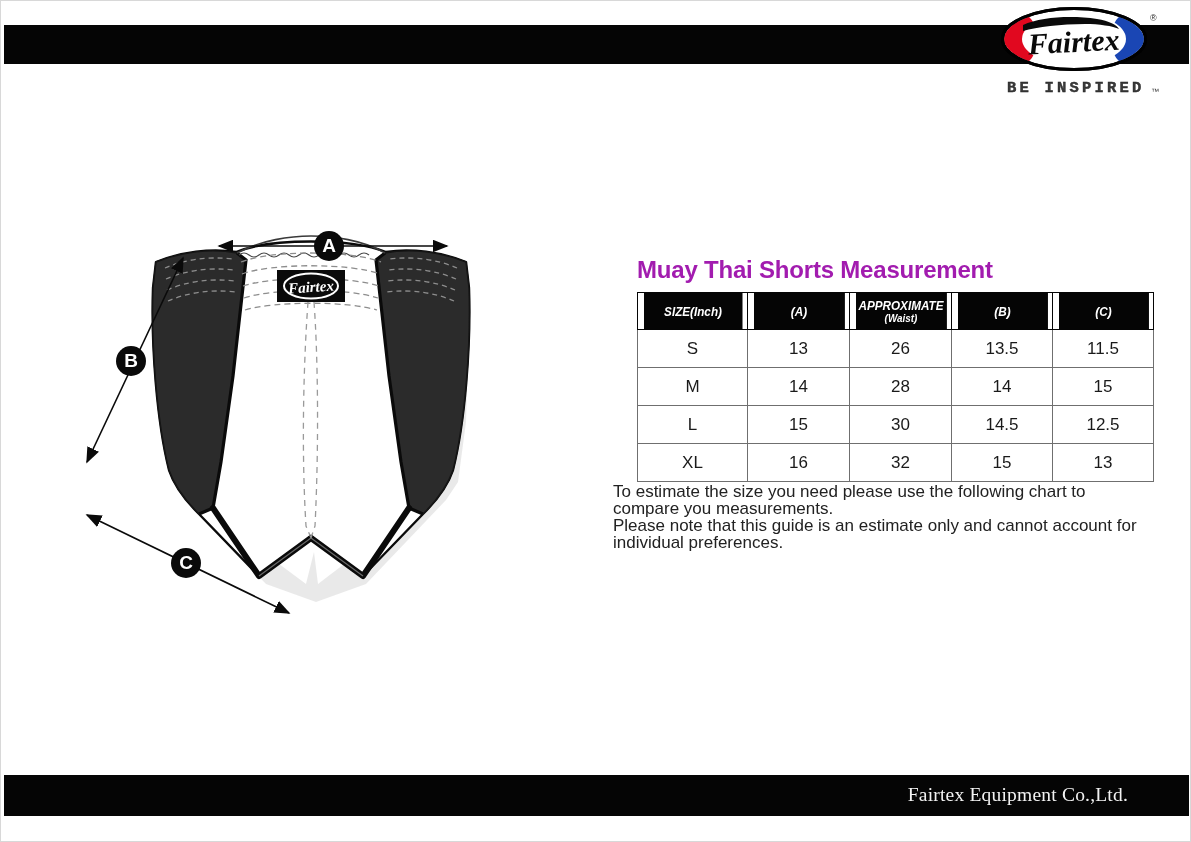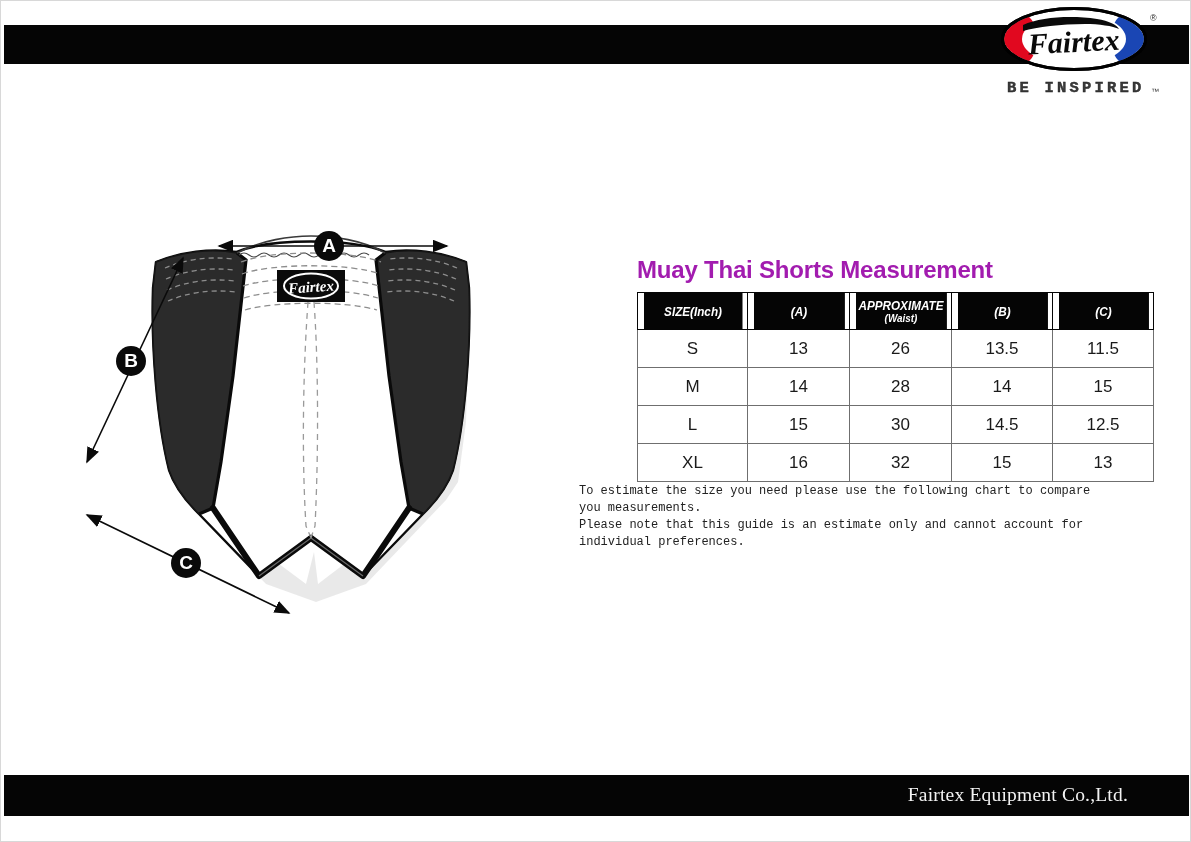--- a/index.html
+++ b/index.html
@@ -161,27 +161,27 @@
     background: #ffffff;
   }
   #size-table col.c0 { width: 110px; }
   #size-table col.c1 { width: 102px; }
   #size-table col.c2 { width: 102px; }
   #size-table col.c3 { width: 101px; }
   #size-table col.c4 { width: 101px; }
 
   #table-note {
     position: absolute;
-    left: 578px;
+    left: 612px;
     top: 482px;
     width: 530px;
-    font-size: 12px;
+    font-size: 17px;
     line-height: 17px;
     color: #222222;
-    font-family: Liberation Mono, monospace;
+    font-family: Liberation Sans, sans-serif;
   }
 </style>
 </head>
 <body>
 
 <div id="page">
 
   <div id="header-bar" class="bar"></div>
 
   <div id="brand">

